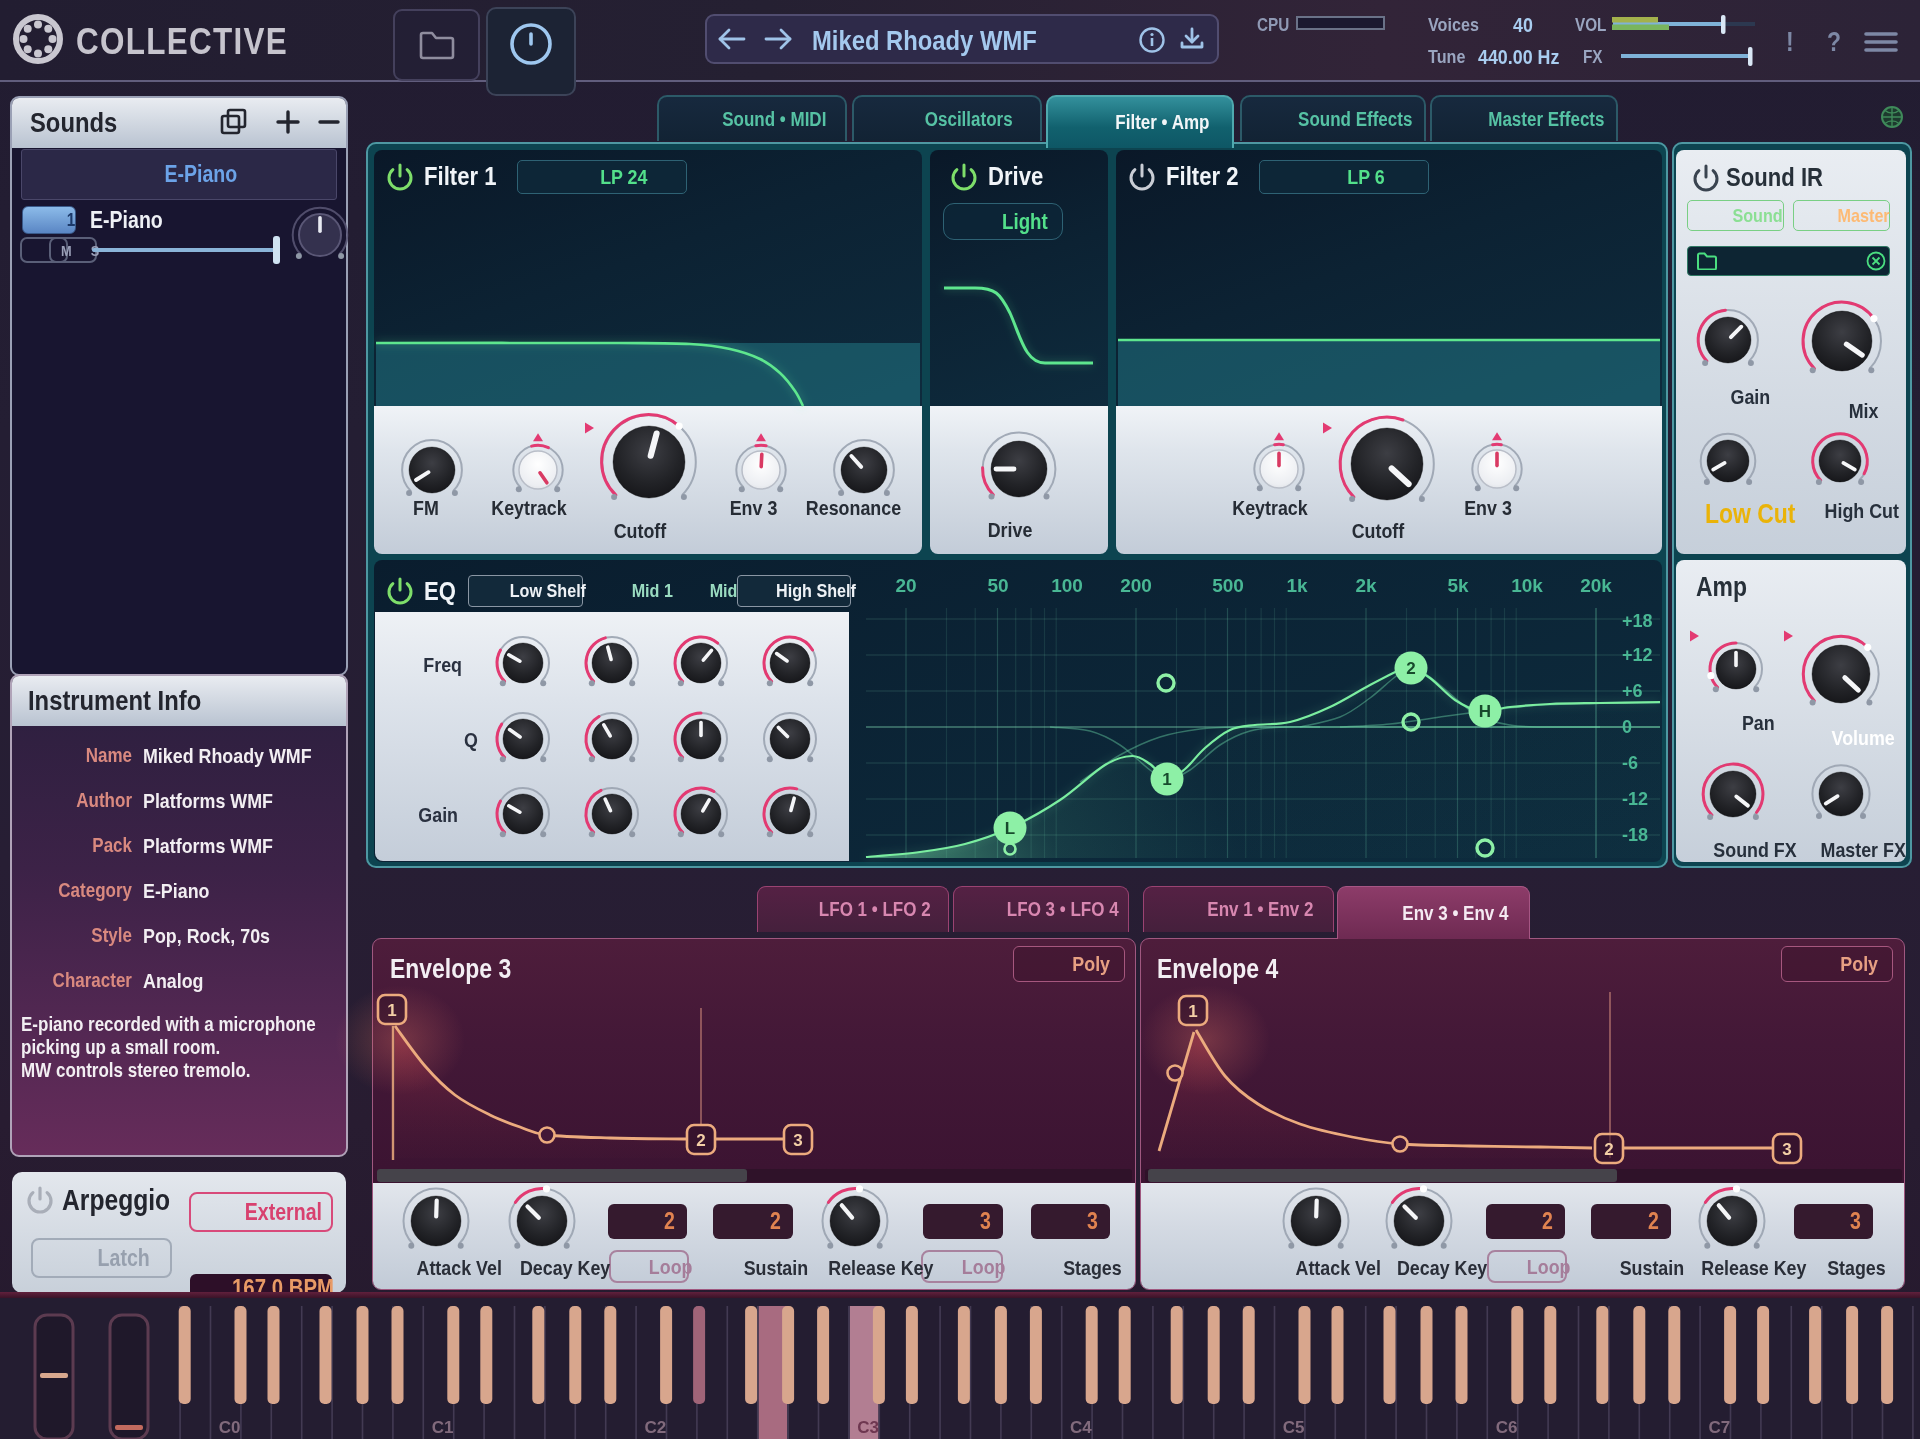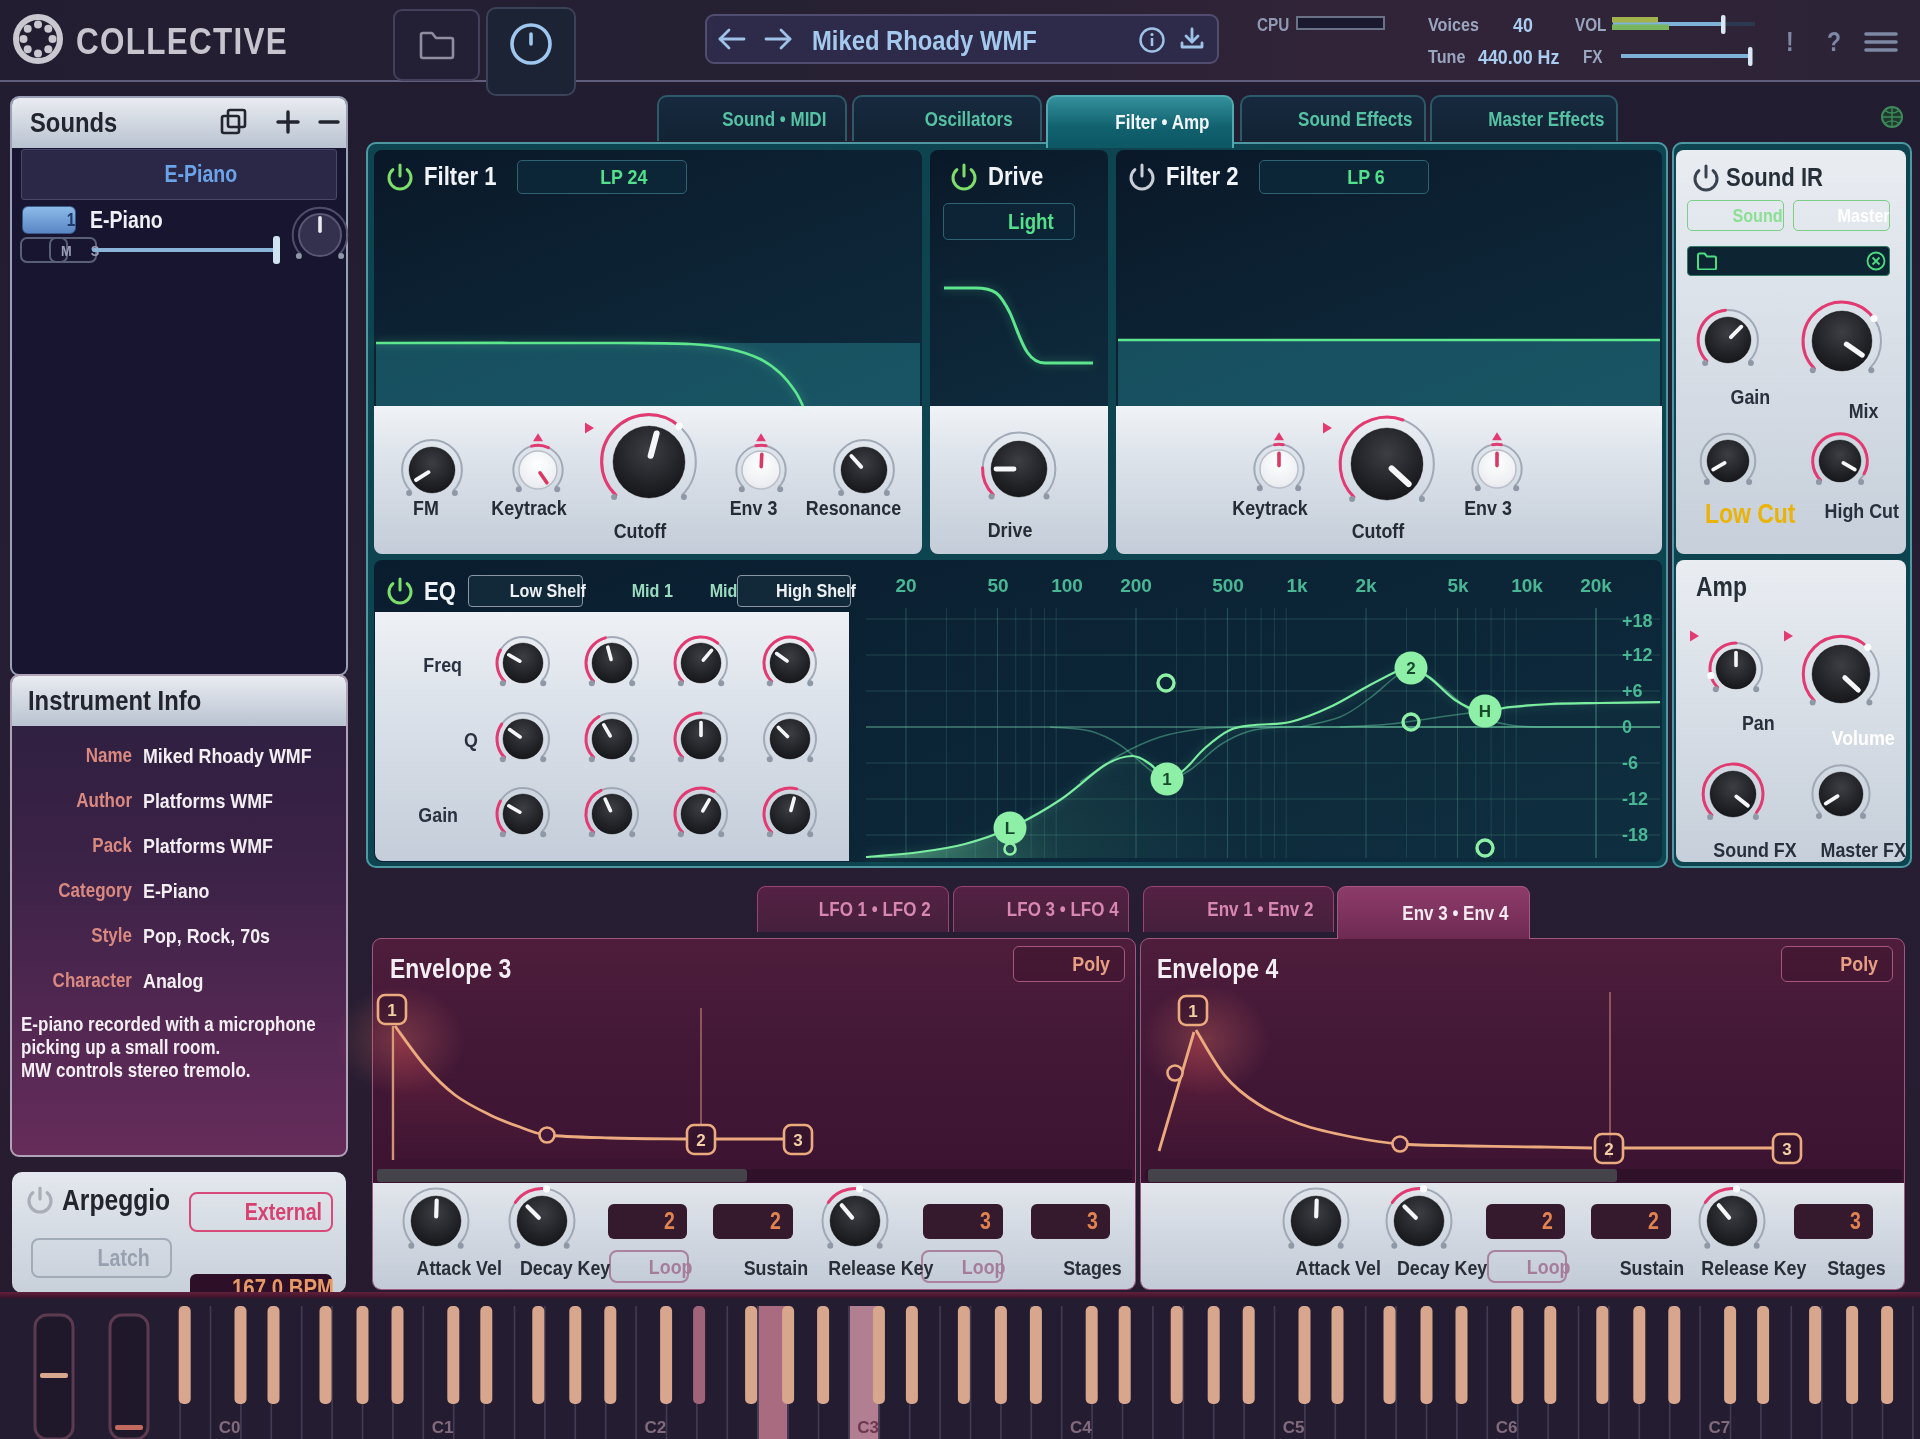--- a/index.html
+++ b/index.html
@@ -416,21 +416,21 @@
   </svg>
 <div class="abs b cxl" style="left:424px;top:161px;font-size:26px;color:#f0f4f8;">Filter 1</div>
 <div class="abs ctr b" style="left:517px;top:160px;width:170px;height:34px;background:#0d2637;border:1.5px solid #2e6274;border-radius:5px;font-size:21px;color:#53e08b;">
     <span class="cx">LP 24</span>
   </div>
 <svg class="abs" style="left:950px;top:163px;" width="28" height="28" viewBox="0 0 28 28">
     <path d="M21.1 6.6 A11.0 11.0 0 1 1 6.9 6.6" stroke="#7ede6a" stroke-width="3" fill="none" stroke-linecap="round"></path>
     <line x1="14" y1="2" x2="14" y2="13" stroke="#7ede6a" stroke-width="3" stroke-linecap="round"></line>
   </svg>
 <div class="abs b cxl" style="left:988px;top:161px;font-size:26px;color:#f0f4f8;">Drive</div>
-<div class="abs ctr b" style="left:943px;top:203px;width:132px;height:37px;background:rgba(13,38,55,0.85);border:1.5px solid #2e6274;border-radius:5px;font-size:22px;color:#53e08b;">
+<div class="abs ctr b" style="left:943px;top:203px;width:120px;height:37px;background:rgba(13,38,55,0.85);border:1.5px solid #2e6274;border-radius:11px;font-size:22px;color:#53e08b;">
     <span class="cx">Light</span>
   </div>
 <svg class="abs" style="left:1128px;top:163px;" width="28" height="28" viewBox="0 0 28 28">
     <path d="M21.1 6.6 A11.0 11.0 0 1 1 6.9 6.6" stroke="#c9cdd5" stroke-width="3" fill="none" stroke-linecap="round"></path>
     <line x1="14" y1="2" x2="14" y2="13" stroke="#c9cdd5" stroke-width="3" stroke-linecap="round"></line>
   </svg>
 <div class="abs b cxl" style="left:1166px;top:161px;font-size:26px;color:#f0f4f8;">Filter 2</div>
 <div class="abs ctr b" style="left:1259px;top:160px;width:170px;height:34px;background:#0d2637;border:1.5px solid #2e6274;border-radius:5px;font-size:21px;color:#53e08b;">
     <span class="cx">LP 6</span>
   </div>
@@ -535,21 +535,21 @@
 <text x="1622" y="841" font-family="Liberation Sans" font-size="18" font-weight="bold" fill="#49b794">-18</text>
 </svg>
 <svg class="abs" style="left:1692px;top:164px;" width="28" height="28" viewBox="0 0 28 28">
     <path d="M21.1 6.6 A11.0 11.0 0 1 1 6.9 6.6" stroke="#3a4450" stroke-width="3" fill="none" stroke-linecap="round"></path>
     <line x1="14" y1="2" x2="14" y2="13" stroke="#3a4450" stroke-width="3" stroke-linecap="round"></line>
   </svg>
 <div class="abs b cxl" style="left:1726px;top:162px;font-size:26px;color:#273039;">Sound IR</div>
 <div class="abs ctr b" style="left:1687px;top:200px;width:97px;height:31px;border:1.5px solid #79cf84;border-radius:5px;font-size:19px;color:#8cdf94;">
     <span class="cx">Sound</span>
   </div>
-<div class="abs ctr b" style="left:1793px;top:200px;width:97px;height:31px;border:1.5px solid #79cf84;border-radius:5px;font-size:19px;color:#ffffff;">
+<div class="abs ctr b" style="left:1793px;top:200px;width:97px;height:31px;border:1.5px solid #79cf84;border-radius:5px;font-size:19px;color:#fdba74;">
     <span class="cx">Master</span>
   </div>
 <div class="abs" style="left:1687px;top:246px;width:203px;height:30px;background:#0d2533;border:1.5px solid #2f7a64;border-radius:4px;"></div>
 <svg class="abs" style="left:1697px;top:252px;" width="20" height="18" viewBox="0 0 20 18">
 <path d="M1 16 V3 a1.5 1.5 0 0 1 1.5-1.5 h5 l2.5 3 h7.5 a1.5 1.5 0 0 1 1.5 1.5 v10 a1.5 1.5 0 0 1-1.5 1.5 h-15 a1.5 1.5 0 0 1-1.5-1.5 Z" fill="none" stroke="#4ade80" stroke-width="2"></path>
 </svg>
 <svg class="abs" style="left:1866px;top:251px;" width="20" height="20" viewBox="0 0 20 20">
 <circle cx="10" cy="10" r="8.5" fill="none" stroke="#4ade80" stroke-width="1.8"></circle>
 <path d="M6.5 6.5 L13.5 13.5 M13.5 6.5 L6.5 13.5" stroke="#4ade80" stroke-width="1.8"></path>
 </svg>

